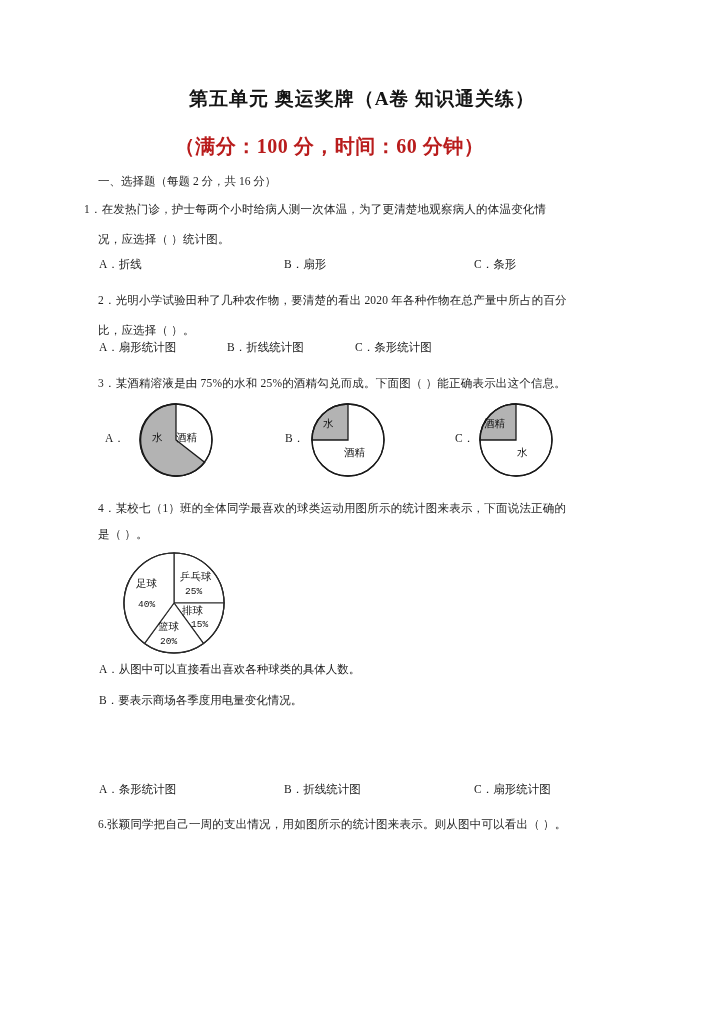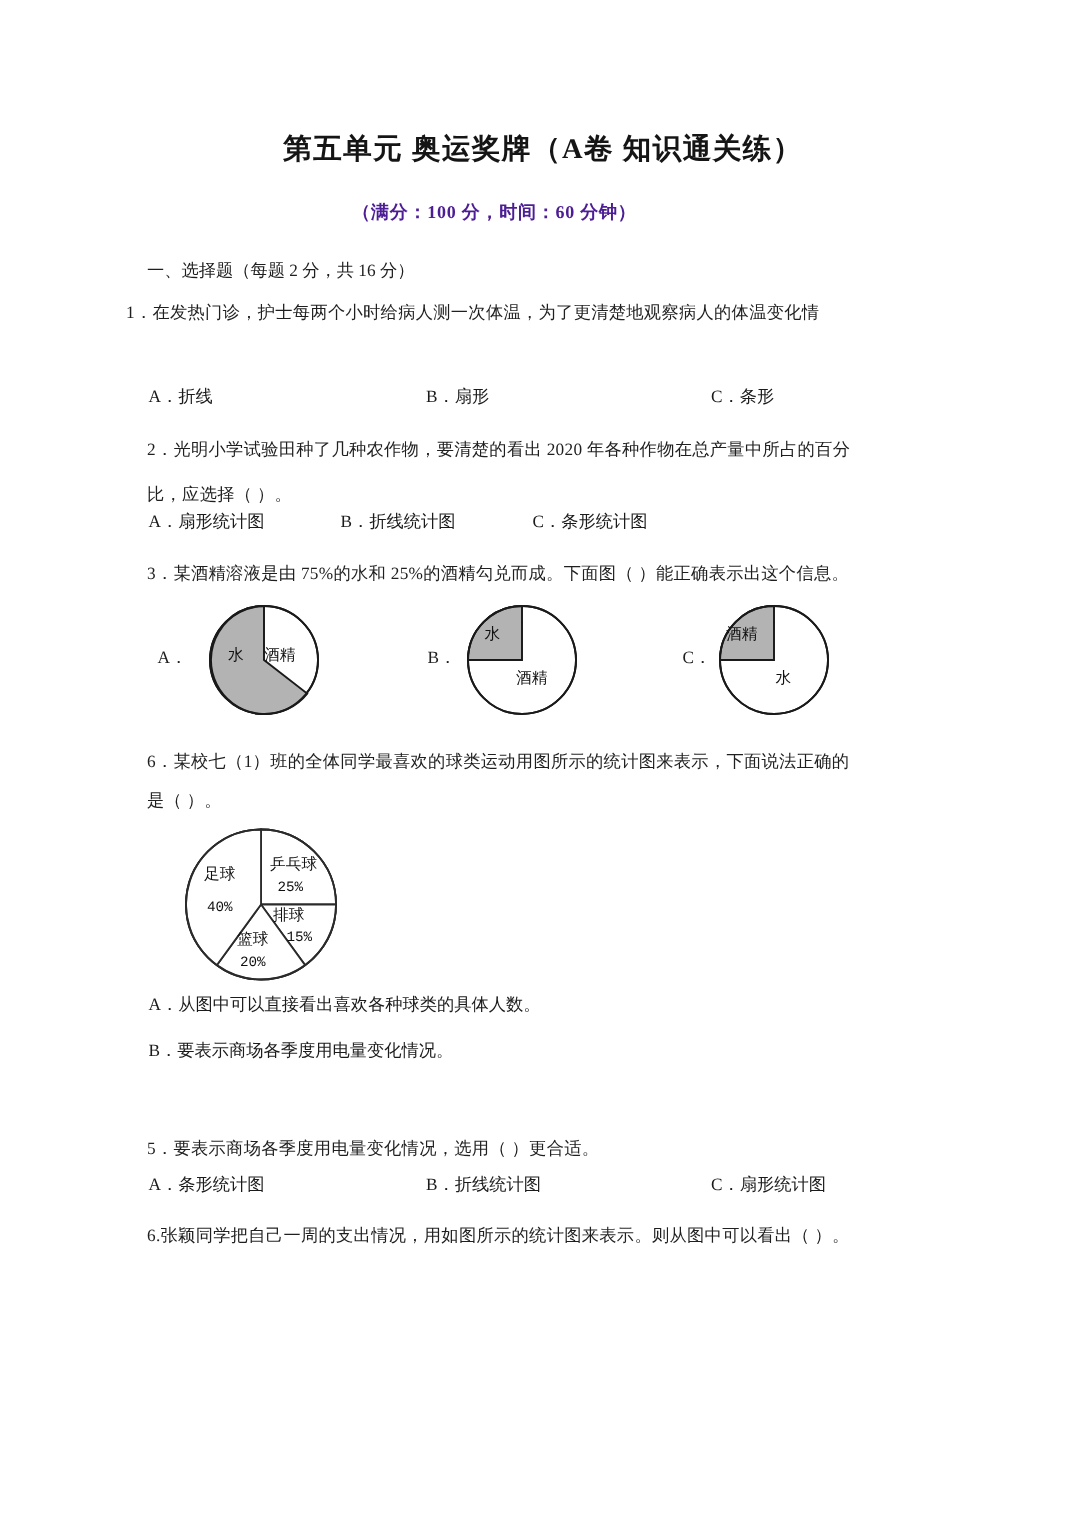--- a/index.html
+++ b/index.html
@@ -31,24 +31,24 @@
     letter-spacing: 1px;
     color: #151515;
     font-family: "Liberation Serif", "DejaVu Serif", serif;
   }
   .doc-subtitle {
     position: absolute;
     left: 0;
     top: 133px;
     width: 659px;
     text-align: center;
-    font-size: 12px;
+    font-size: 20px;
     font-weight: bold;
     letter-spacing: 0.5px;
-    color: #4c1d95;
+    color: #b91c1c;
   }
 
   
   .txt {
     position: absolute;
     font-size: 11.5px;
     line-height: 26px;
     color: #1f1f1f;
     white-space: nowrap;
     font-family: "Liberation Serif", "DejaVu Serif", serif;
@@ -95,20 +95,21 @@
 <body>
 
 <div id="page">
 
   <div class="doc-title">第五单元 奥运奖牌（A卷 知识通关练）</div>
   <div class="doc-subtitle">（满分：100 分，时间：60 分钟）</div>
 
   <div class="txt section-head" style="left:98px; top:168px;">一、选择题（每题 2 分，共 16 分）</div>
 
   <div class="txt qline" style="left:84px; top:196px;">1．在发热门诊，护士每两个小时给病人测一次体温，为了更清楚地观察病人的体温变化情</div>
+  <div class="txt qline" style="left:98px; top:226px;">况，应选择（    ）统计图。</div>
   <div class="opt-row" style="left:99px; top:257px;">A．折线</div>
   <div class="opt-row" style="left:284px; top:257px;">B．扇形</div>
   <div class="opt-row" style="left:474px; top:257px;">C．条形</div>
 
   <div class="txt qline" style="left:98px; top:287px;">2．光明小学试验田种了几种农作物，要清楚的看出 2020 年各种作物在总产量中所占的百分</div>
   <div class="txt qline" style="left:98px; top:317px;">比，应选择（    ）。</div>
   <div class="opt-row" style="left:99px; top:340px;">A．扇形统计图</div>
   <div class="opt-row" style="left:227px; top:340px;">B．折线统计图</div>
   <div class="opt-row" style="left:355px; top:340px;">C．条形统计图</div>
 
@@ -143,21 +144,21 @@
   <div class="pie-wrap" style="left:478px; top:402px;">
     <svg width="76" height="76" viewBox="0 0 76 76">
       <circle cx="38" cy="38" r="36" fill="#ffffff" stroke="#1a1a1a" stroke-width="1.3"></circle>
       <path d="M 38 38 L 38 2 A 36 36 0 0 0 2 38 Z" fill="#b3b3b3" stroke="#1a1a1a" stroke-width="1.3"></path>
       <circle cx="38" cy="38" r="36" fill="none" stroke="#1a1a1a" stroke-width="1.3"></circle>
     </svg>
     <span class="pie-label" style="left:6px; top:16px;">酒精</span>
     <span class="pie-label" style="left:39px; top:45px;">水</span>
   </div>
 
-  <div class="txt qline" style="left:98px; top:495px;">6．某校七（1）班的全体同学最喜欢的球类运动用图所示的统计图来表示，下面说法正确的</div>
+  <div class="txt qline" style="left:98px; top:495px;">4．某校七（1）班的全体同学最喜欢的球类运动用图所示的统计图来表示，下面说法正确的</div>
   <div class="txt qline" style="left:98px; top:521px;">是（    ）。</div>
 
   <div class="pie-wrap" style="left:122px; top:551px;">
     <svg width="104" height="104" viewBox="0 0 104 104">
       <circle cx="52" cy="52" r="50" fill="#ffffff" stroke="#2b2b2b" stroke-width="1.2"></circle>
 
       <path d="M 52 52 L 52 2 A 50 50 0 0 1 102 52 Z" fill="#ffffff" stroke="#2b2b2b" stroke-width="1.2"></path>
 
       <path d="M 52 52 L 102 52 A 50 50 0 0 1 81.4 92.4 Z" fill="#ffffff" stroke="#2b2b2b" stroke-width="1.2"></path>
 
@@ -172,20 +173,19 @@
     <span class="pie-pct" style="left:69px; top:68px;">15%</span>
     <span class="pie-label" style="left:36px; top:70px;">篮球</span>
     <span class="pie-pct" style="left:38px; top:85px;">20%</span>
     <span class="pie-label" style="left:14px; top:27px;">足球</span>
     <span class="pie-pct" style="left:16px; top:48px;">40%</span>
   </div>
 
   <div class="opt-row" style="left:99px; top:662px;">A．从图中可以直接看出喜欢各种球类的具体人数。</div>
   <div class="opt-row" style="left:99px; top:693px;">B．要表示商场各季度用电量变化情况。</div>
 
-  <div class="txt qline" style="left:98px; top:753px;">5．要表示商场各季度用电量变化情况，选用（    ）更合适。</div>
   <div class="opt-row" style="left:99px; top:782px;">A．条形统计图</div>
   <div class="opt-row" style="left:284px; top:782px;">B．折线统计图</div>
   <div class="opt-row" style="left:474px; top:782px;">C．扇形统计图</div>
 
   <div class="txt qline" style="left:98px; top:811px;">6.张颖同学把自己一周的支出情况，用如图所示的统计图来表示。则从图中可以看出（    ）。</div>
 
 </div>
 
 </body></html>

